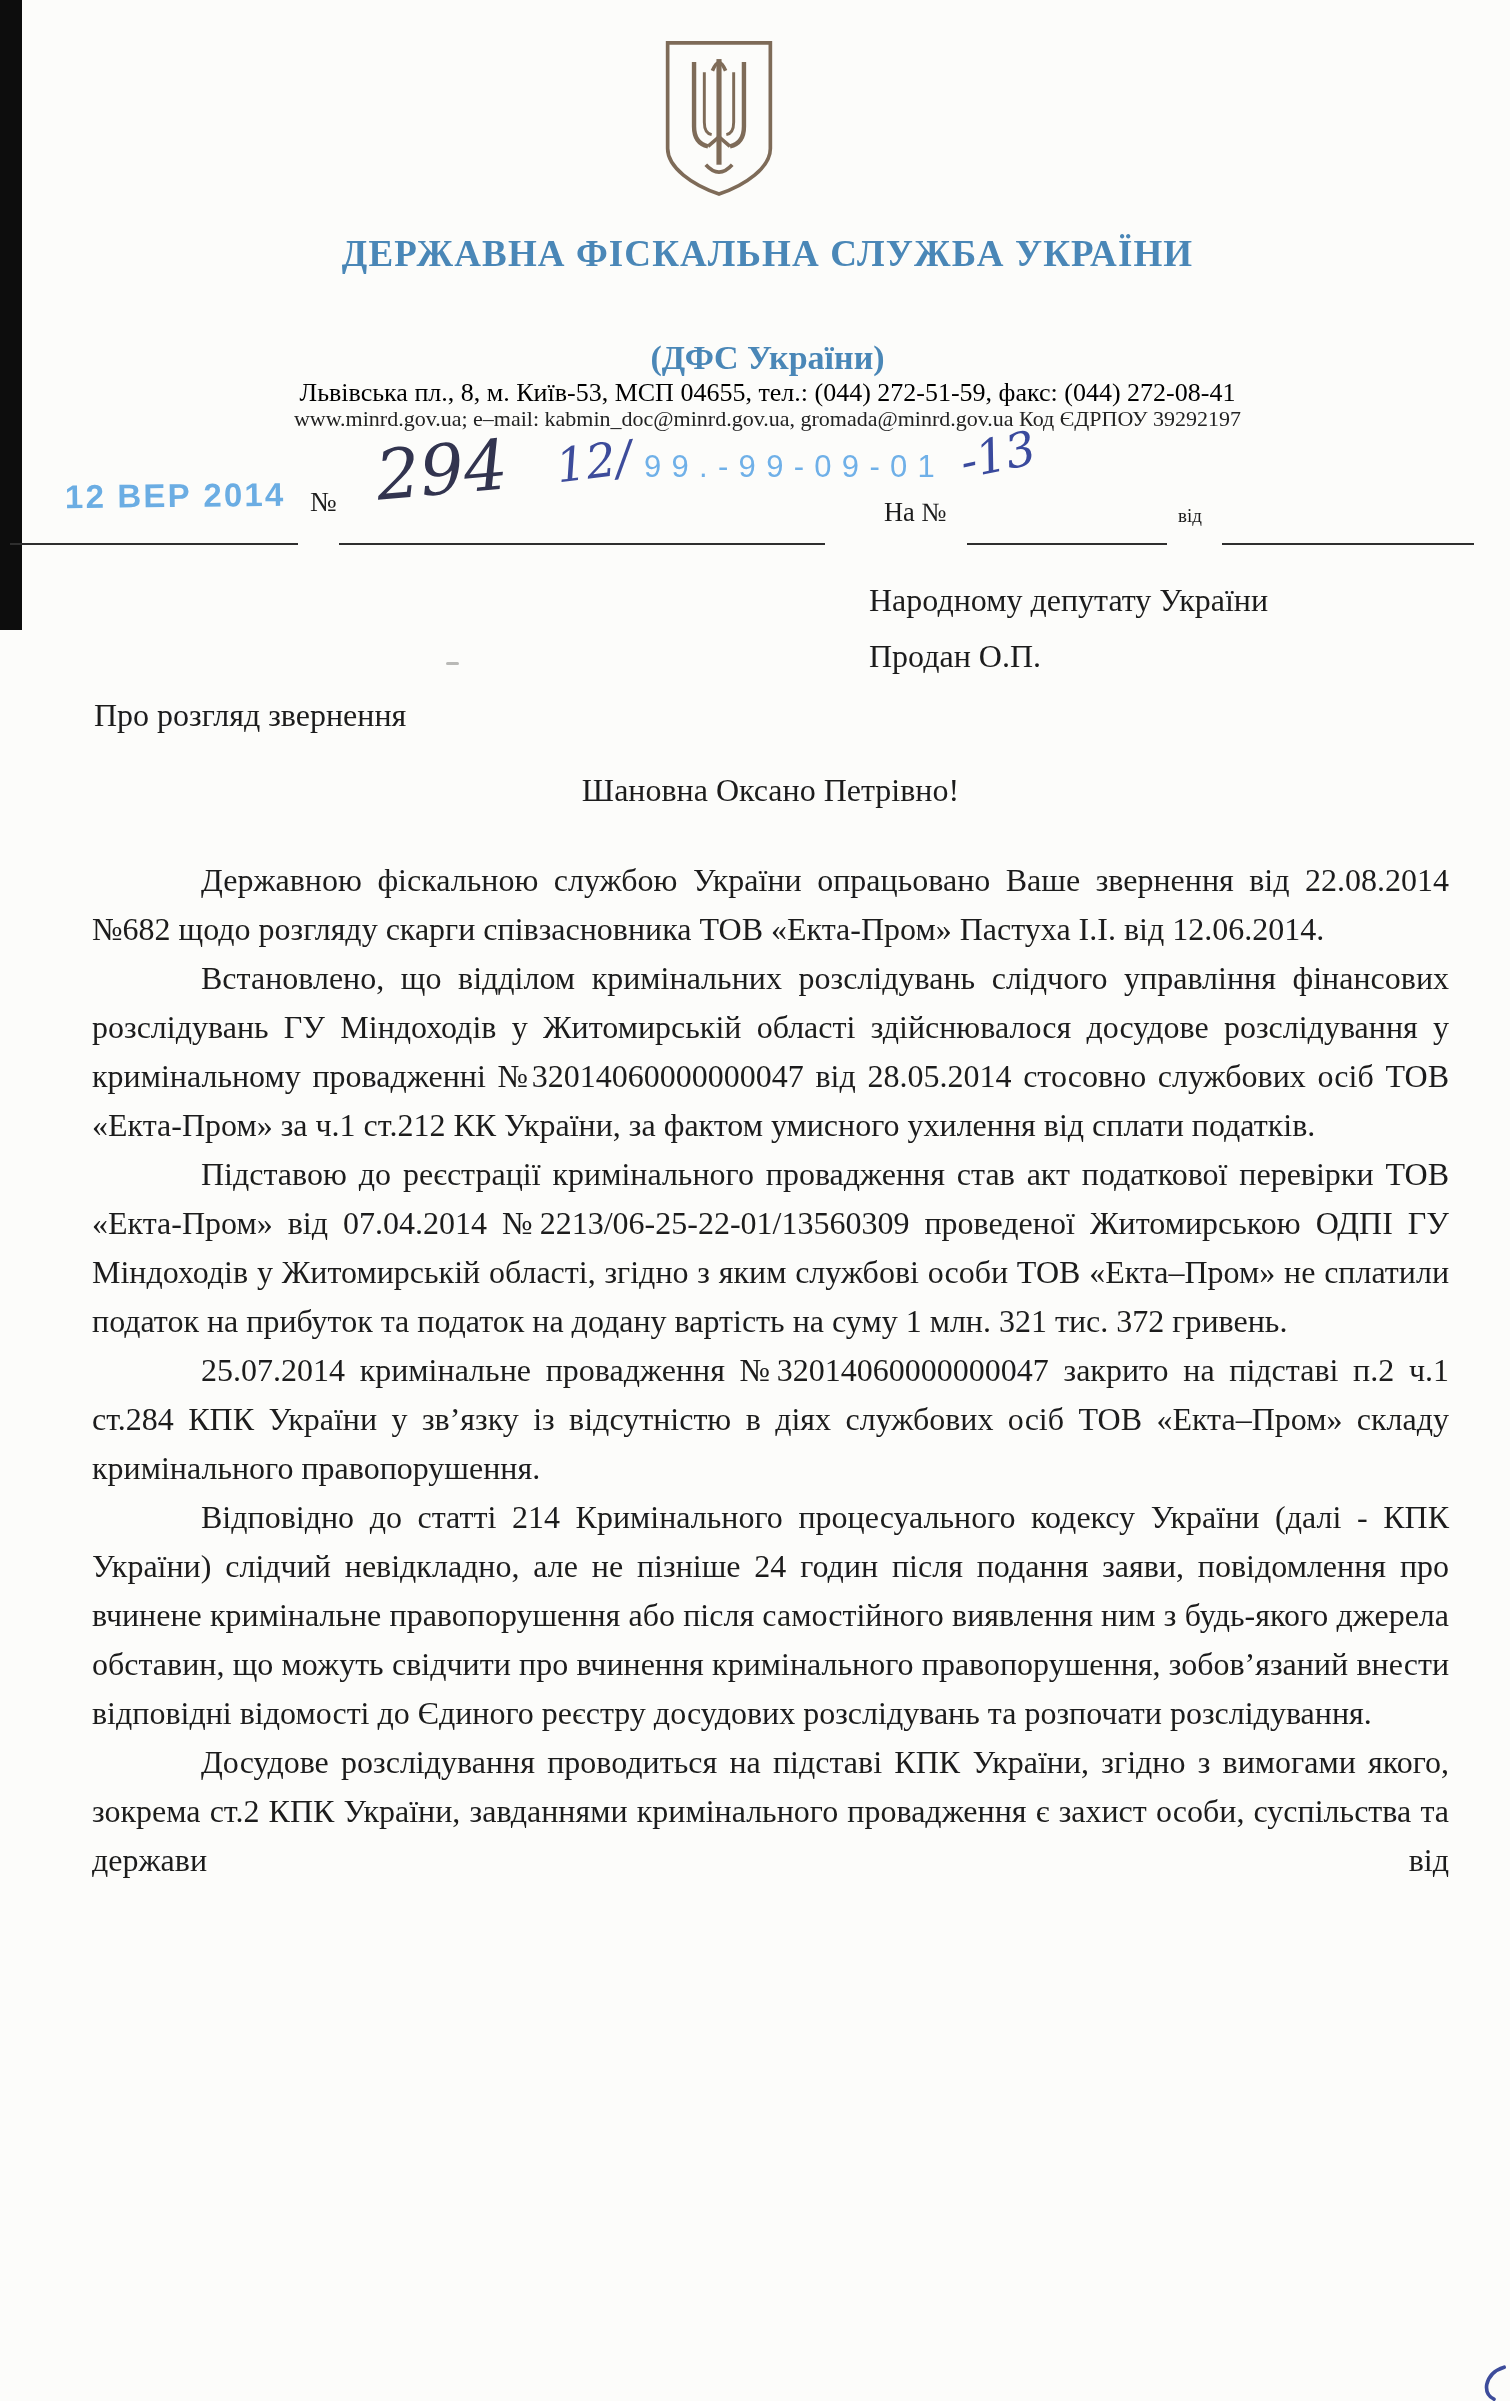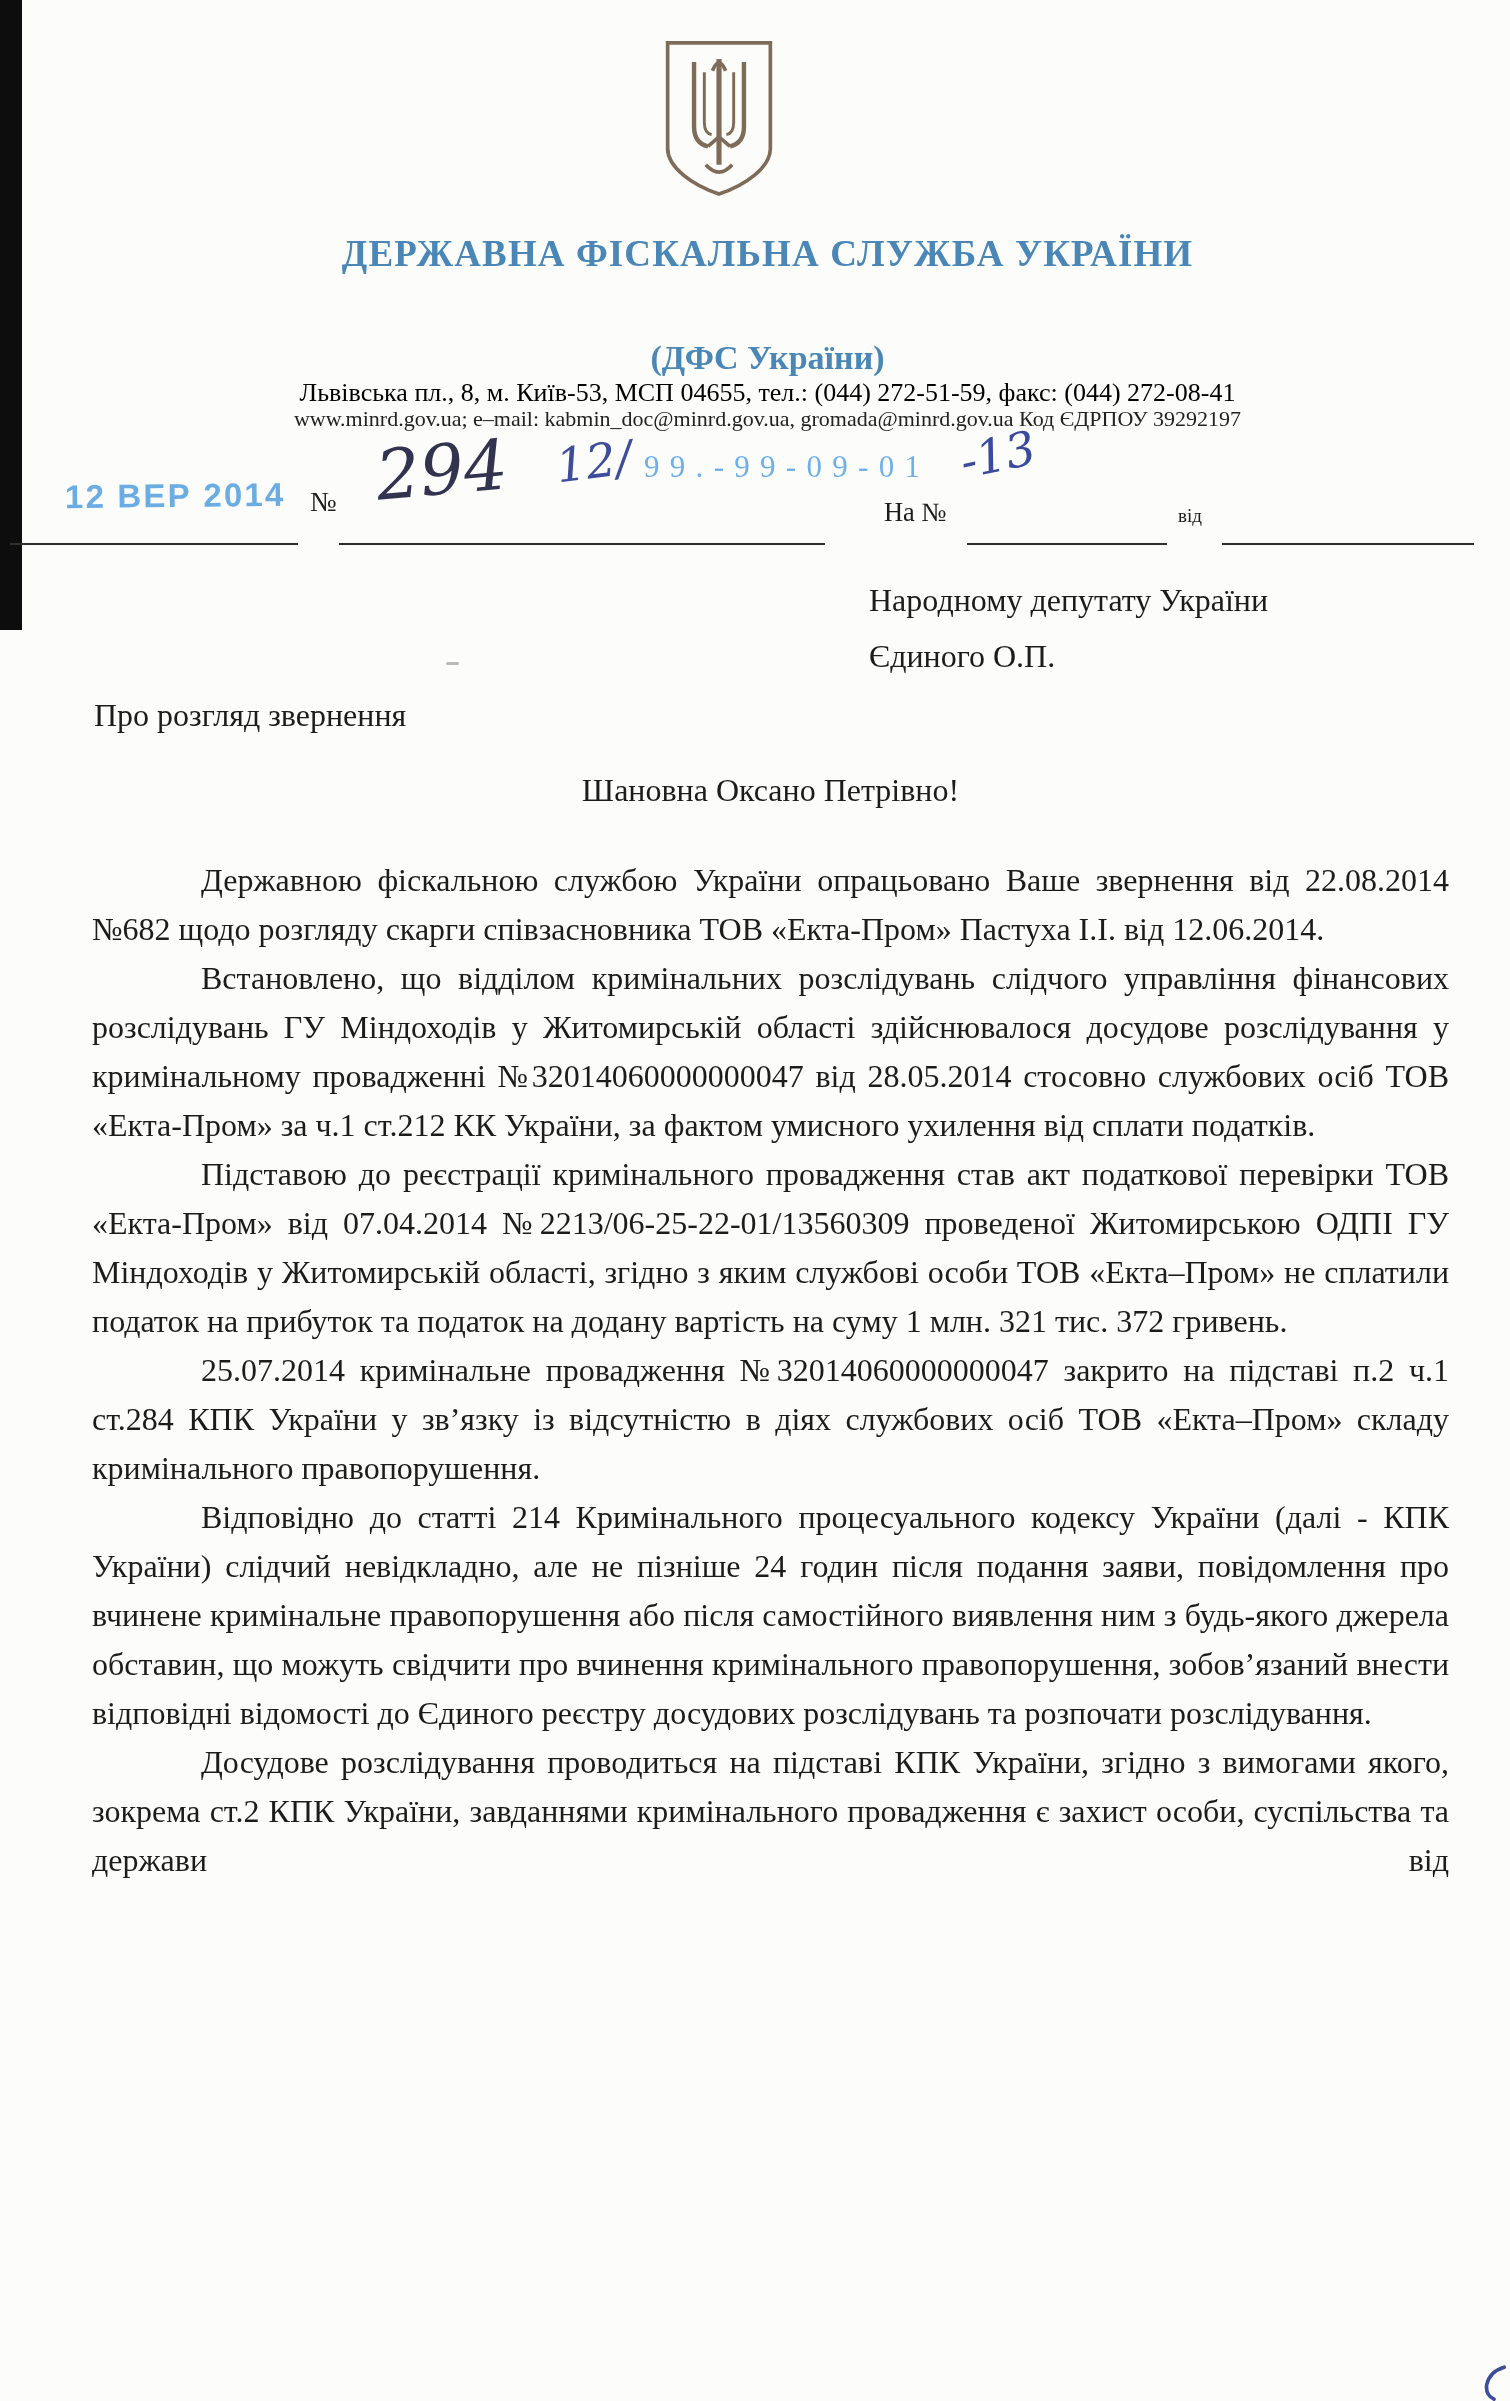--- a/index.html
+++ b/index.html
@@ -60,21 +60,21 @@
   }
   .ref-prefix {
     left: 556px; top: 434px;
     font-family: "DejaVu Serif", serif;
     font-style: italic; font-size: 47px;
     color: #3d4c9b;
     transform: rotate(-7deg);
   }
   .ref-stamp {
     left: 644px; top: 449px;
-    font-family: Liberation Serif, serif;
+    font-family: Liberation Sans, sans-serif;
     font-size: 31px; letter-spacing: 10.3px;
     color: #6fb0e8;
   }
   .ref-suffix {
     left: 960px; top: 427px;
     font-family: "DejaVu Serif", serif;
     font-style: italic; font-size: 47px;
     color: #3a4a9d;
     transform: rotate(-12deg);
   }
@@ -149,21 +149,21 @@
   <div class="abs ref-suffix">-13</div>
   <div class="abs na-label">На №</div>
   <div class="abs vid-label">від</div>
   <div class="underline u1"></div>
   <div class="underline u2"></div>
   <div class="underline u3"></div>
   <div class="underline u4"></div>
 
   <div class="abs addressee">
     <div>Народному депутату України</div>
-    <div>Єдиного О.П.</div>
+    <div>Продан О.П.</div>
   </div>
 
   <div class="abs scan-speck"></div>
 
   <div class="abs subject">Про розгляд звернення</div>
   <div class="salutation-band">Шановна Оксано Петрівно!</div>
 
   <div class="body-block">
     <p>Державною фіскальною службою України опрацьовано Ваше звернення від 22.08.2014 №682 щодо розгляду скарги співзасновника ТОВ «Екта-Пром» Пастуха І.І. від 12.06.2014.</p>
     <p>Встановлено, що відділом кримінальних розслідувань слідчого управління фінансових розслідувань ГУ Міндоходів у Житомирській області здійснювалося досудове розслідування у кримінальному провадженні №32014060000000047 від 28.05.2014 стосовно службових осіб ТОВ «Екта-Пром» за ч.1 ст.212 КК України, за фактом умисного ухилення від сплати податків.</p>

